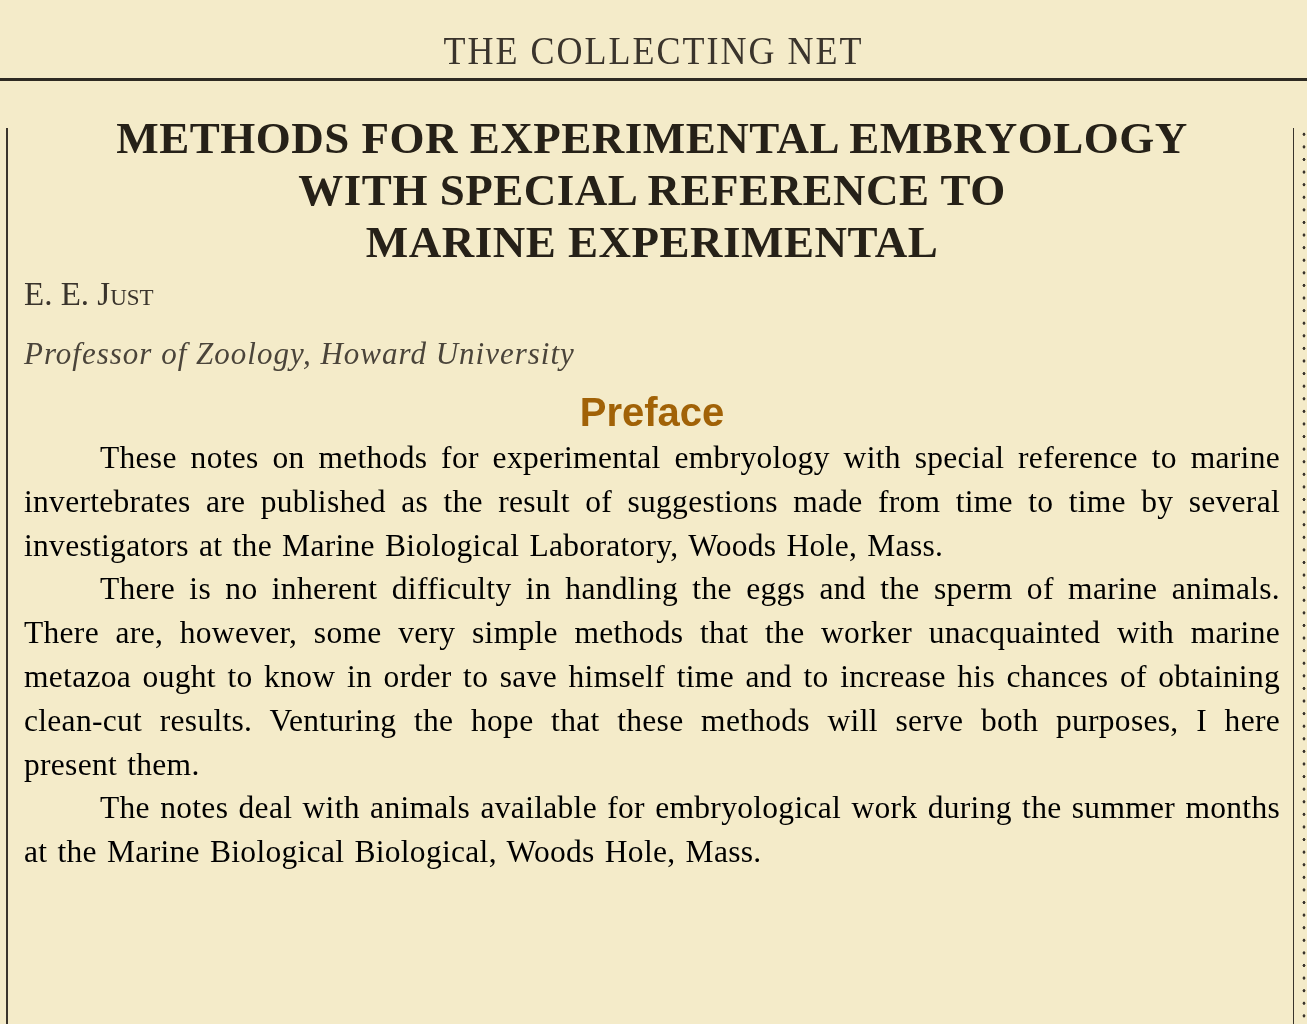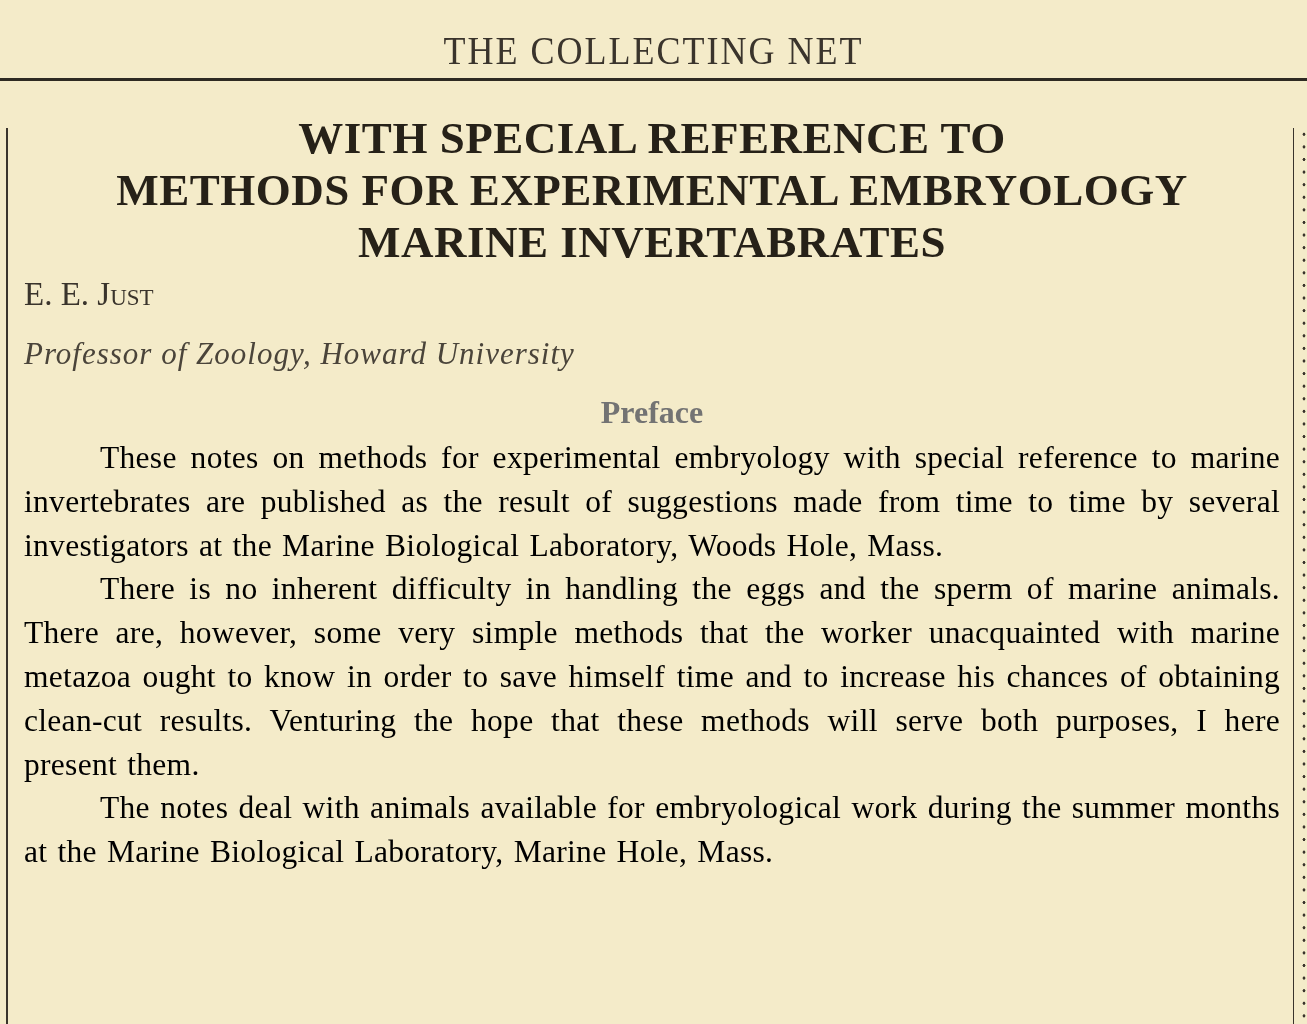--- a/index.html
+++ b/index.html
@@ -44,45 +44,45 @@
   .author {
     font-size: 33px; margin-top: 6px; line-height: 40px;
     color: #3a342c;
   }
   .author .sc { font-variant: small-caps; }
   .affil {
     text-align: left; font-style: italic; font-size: 31px;
     margin-top: 20px; line-height: 40px; color: #4a443a; letter-spacing: 1px;
   }
   .section-head {
-    text-align: center; font-family: Liberation Serif, serif;
-    font-weight: bold; font-size: 32px; margin-top: 18px; line-height: 40px;
-    color: #737373;
+    text-align: center; font-family: Liberation Sans, sans-serif;
+    font-weight: bold; font-size: 40px; margin-top: 18px; line-height: 40px;
+    color: #a16207;
   }
   .para {
     font-size: 31.5px; line-height: 43.8px; text-align: justify;
     color: #000000; margin: 0; text-indent: 76px;
     letter-spacing: 0.3px; word-spacing: 2px;
   }
   .p1 { margin-top: 4px; }
 </style>
 </head>
 <body>
 
 <div class="running-head">THE COLLECTING NET</div>
 <div class="head-rule"></div>
 <div class="left-rule"></div>
 <div class="right-rule"></div>
 <div class="dots"></div>
 
 <div class="column">
   <h1 class="title">
+    <div>METHODS FOR EXPERIMENTAL EMBRYOLOGY</div>
     <div>WITH SPECIAL REFERENCE TO</div>
-    <div>METHODS FOR EXPERIMENTAL EMBRYOLOGY</div>
-    <div>MARINE INVERTABRATES</div>
+    <div>MARINE EXPERIMENTAL</div>
   </h1>
   <div class="author"><span>E. E. </span><span class="sc">Just</span></div>
   <div class="affil">Professor of Zoology, Howard University</div>
   <div class="section-head">Preface</div>
   <p class="para p1">These notes on methods for experimental embryology with special reference to marine invertebrates are published as the result of suggestions made from time to time by several investigators at the Marine Biological Laboratory, Woods Hole, Mass.</p>
   <p class="para">There is no inherent difficulty in handling the eggs and the sperm of marine animals. There are, however, some very simple methods that the worker unacquainted with marine metazoa ought to know in order to save himself time and to increase his chances of obtaining clean-cut results. Venturing the hope that these methods will serve both purposes, I here present them.</p>
-  <p class="para">The notes deal with animals available for embryological work during the summer months at the Marine Biological Laboratory, Marine Hole, Mass.</p>
+  <p class="para">The notes deal with animals available for embryological work during the summer months at the Marine Biological Biological, Woods Hole, Mass.</p>
 </div>
 
 </body></html>

